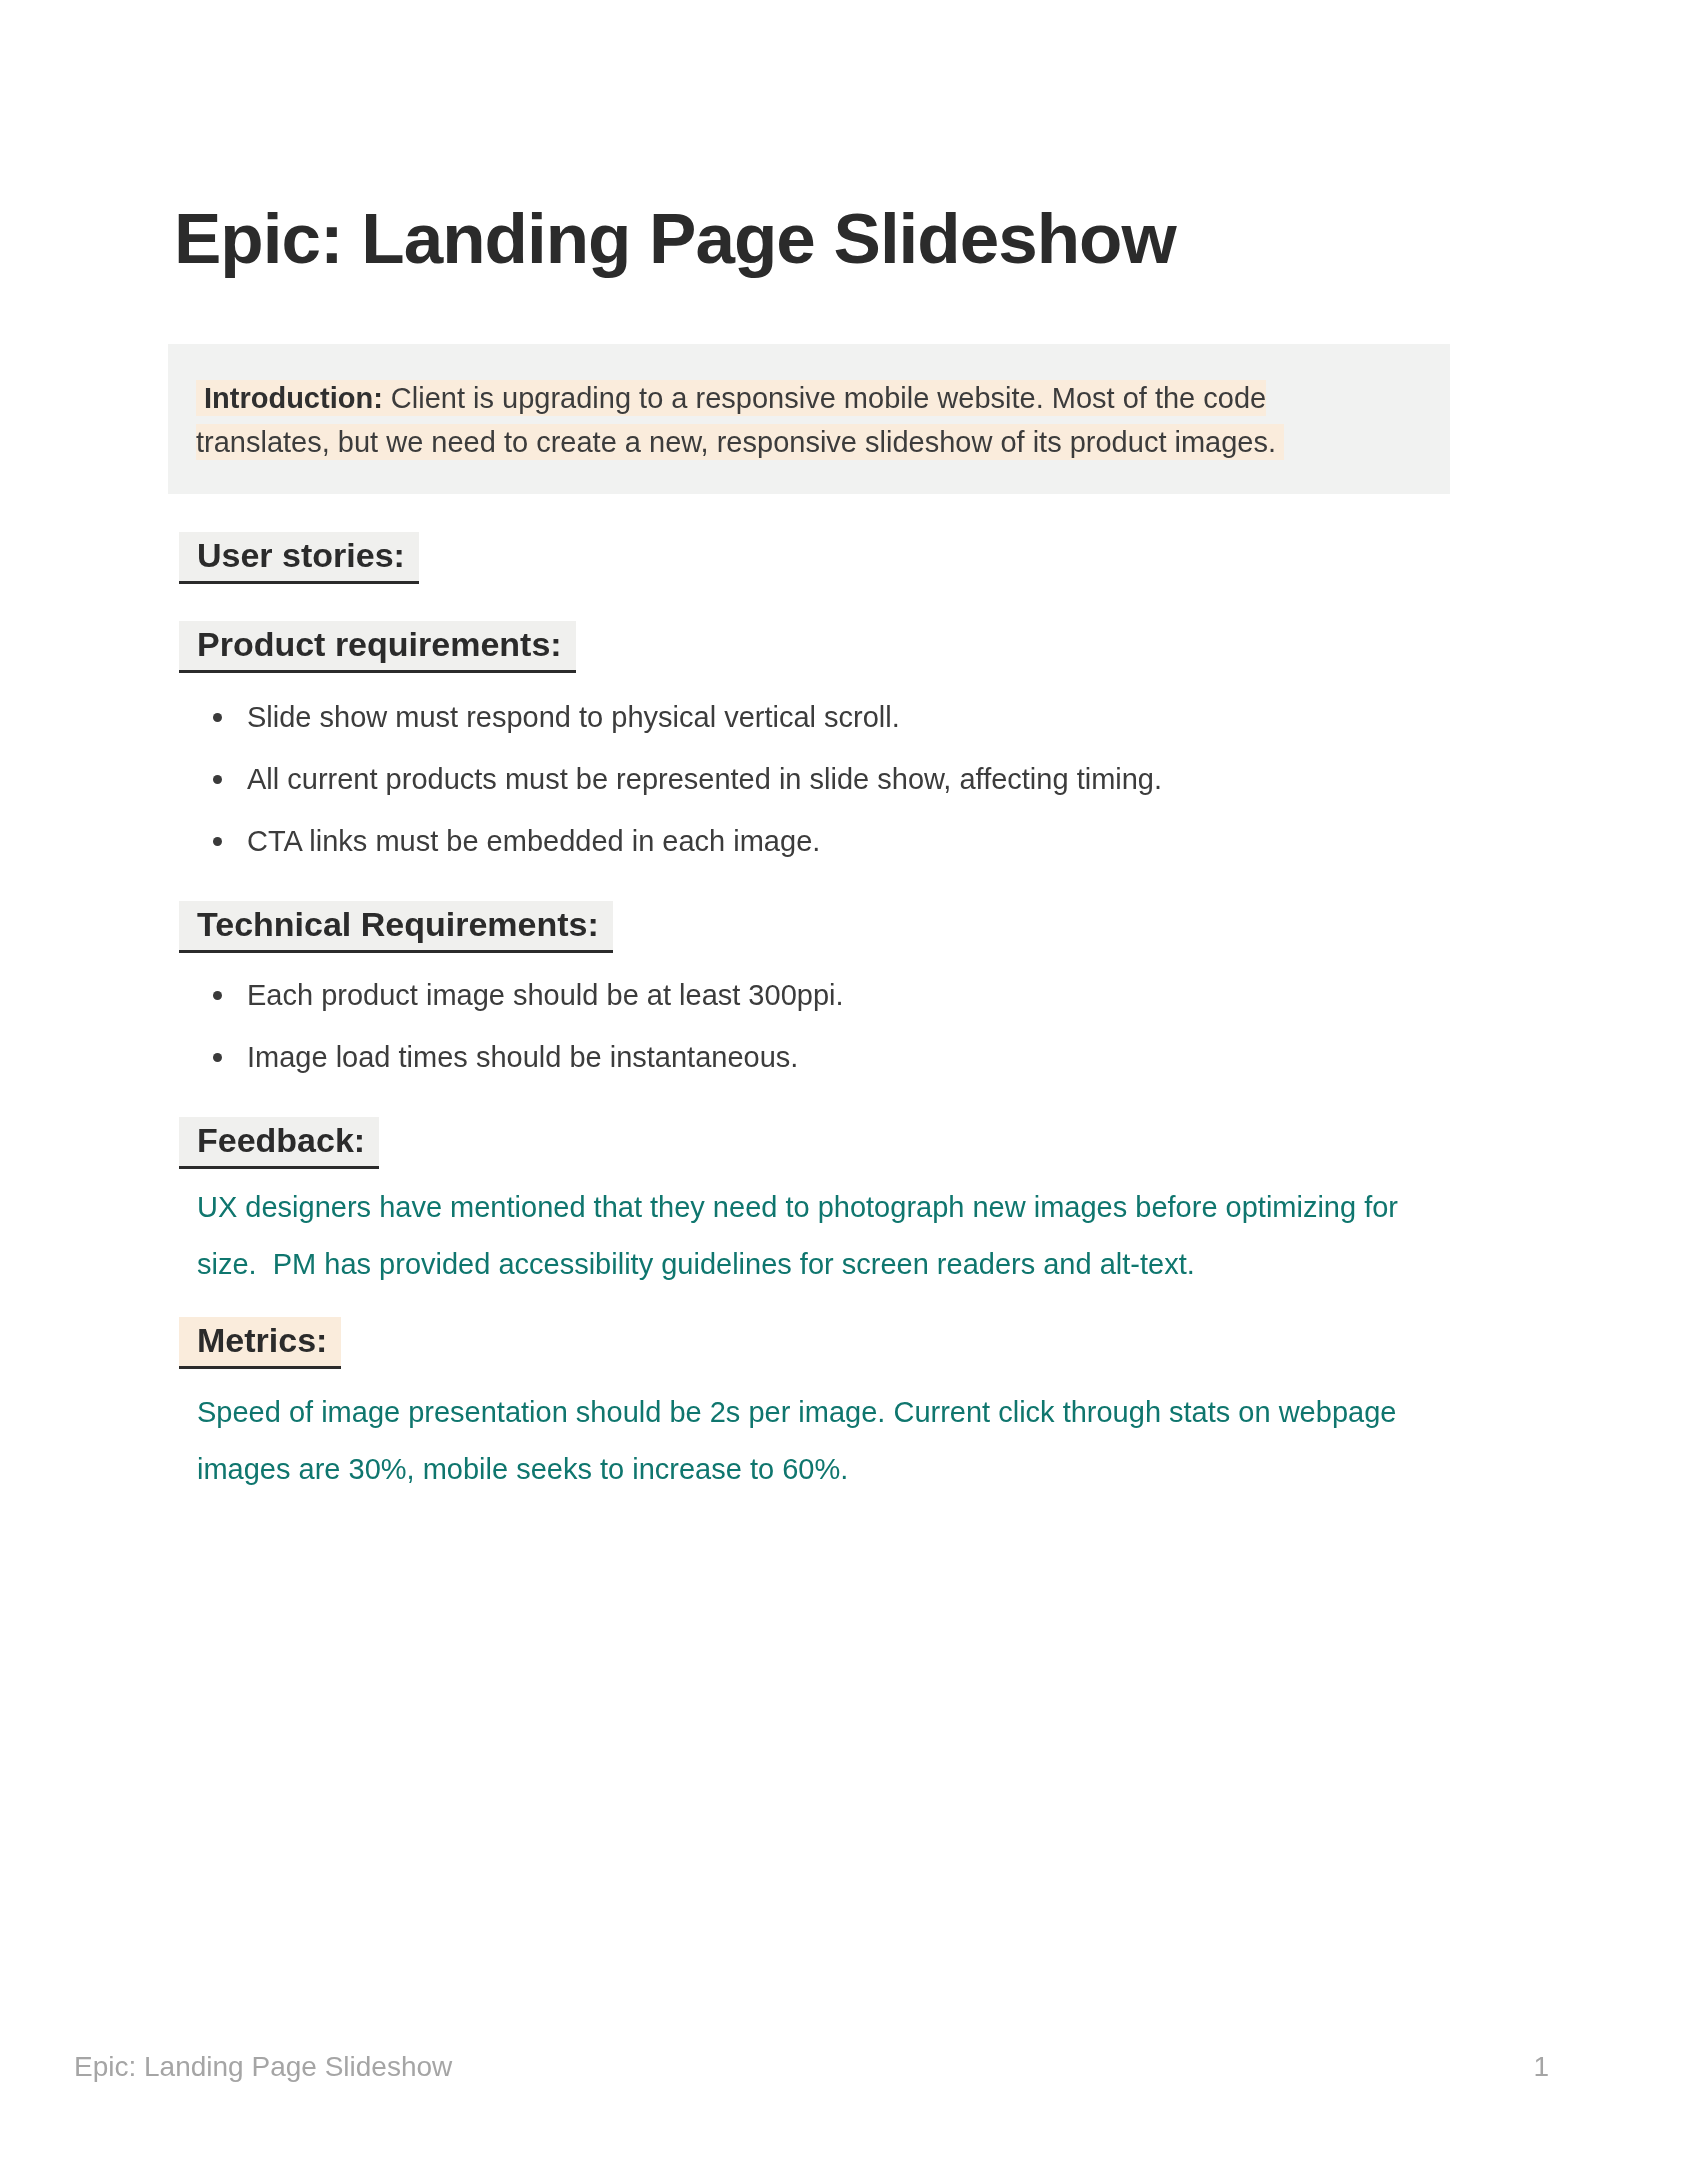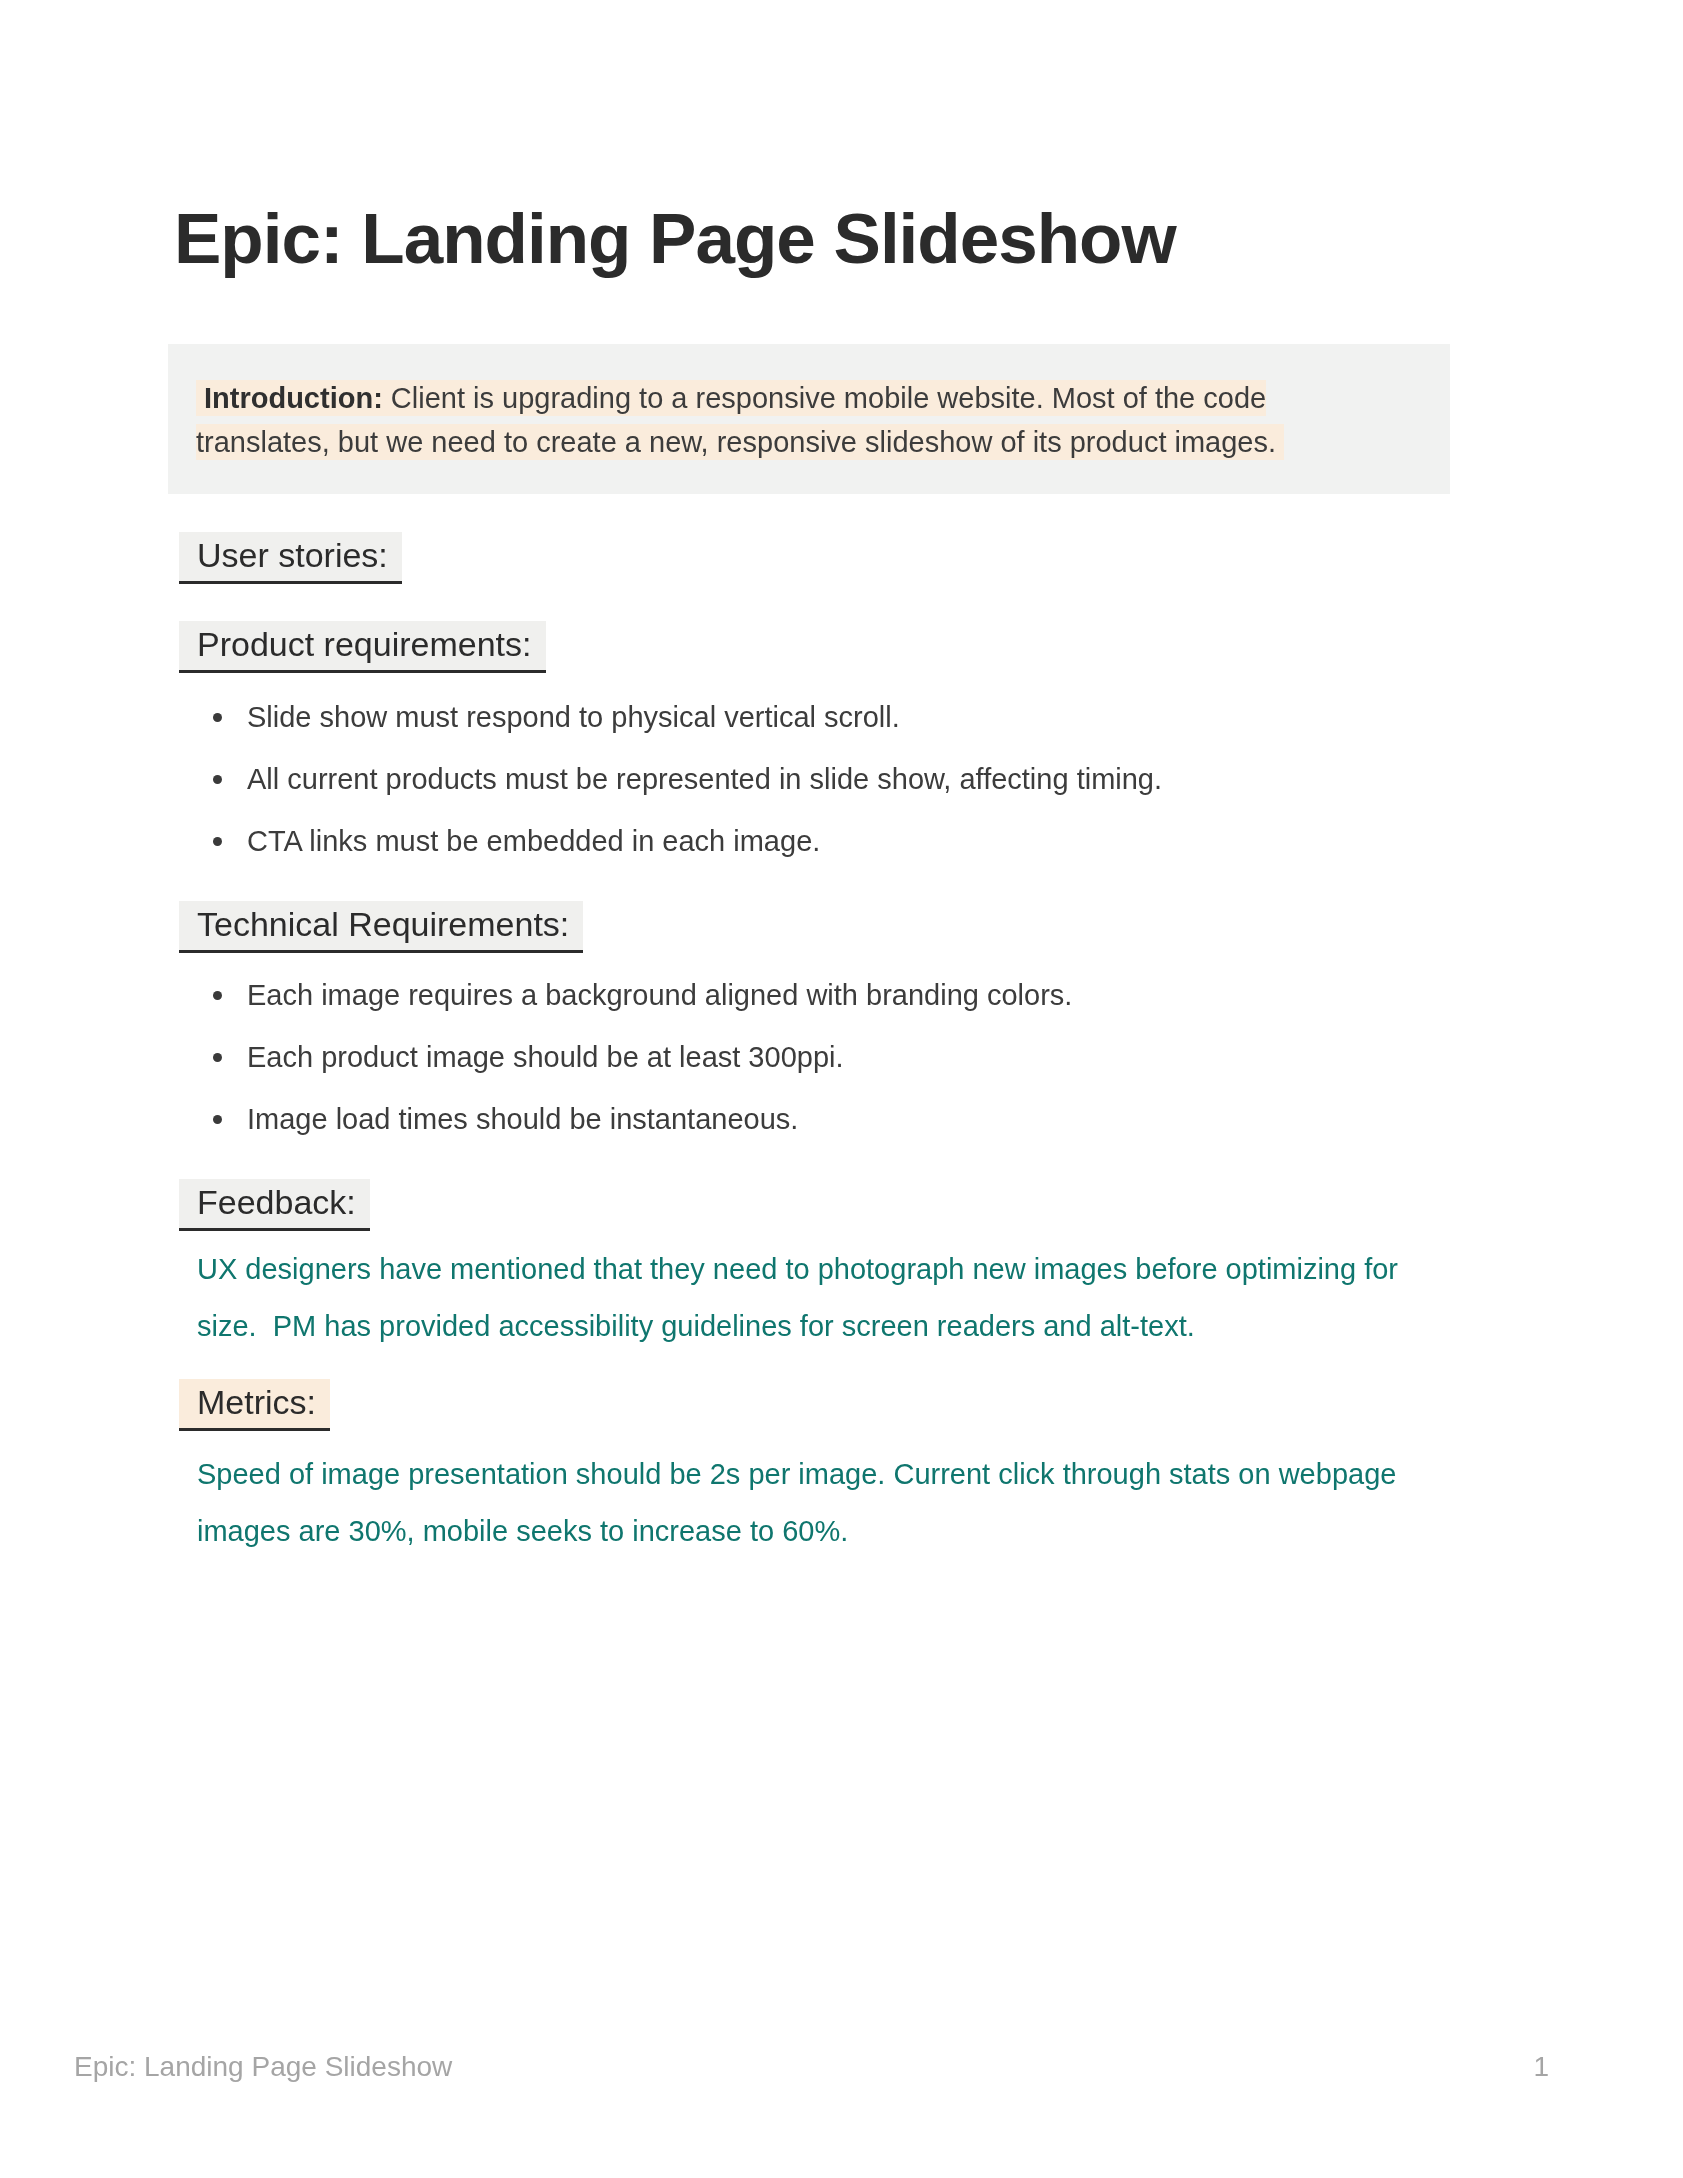--- a/index.html
+++ b/index.html
@@ -34,21 +34,21 @@
     font-size: 29px;
     line-height: 44px;
     color: #3c3c3c;
     max-width: 1148px;
   }
   .hl-cream { background: #faecdc; padding: 2px 8px; }
   .callout-text strong { color: #2f2f2f; }
 
   .section-heading {
     font-size: 34px;
-    font-weight: normal;
+    font-weight: bold;
     color: #2b2b2b;
     line-height: 44px;
     margin-left: 29px;
   }
   .section-heading .hd {
     display: inline-block;
     background: #f0f0ee;
     padding: 1px 14px 4px 18px;
     margin-left: -18px;
     border-bottom: 3px solid #2b2b2b;
@@ -130,21 +130,20 @@
     <ul class="bullets tight">
       <li>Slide show must respond to physical vertical scroll.</li>
       <li>All current products must be represented in slide show, affecting timing.</li>
       <li>CTA links must be embedded in each image.</li>
     </ul>
 
     <h2 class="section-heading mt-tr">
       <span class="hd">Technical Requirements:</span>
     </h2>
     <ul class="bullets tight2">
-      <li>Each image requires a background aligned with branding colors.</li>
       <li>Each product image should be at least 300ppi.</li>
       <li>Image load times should be instantaneous.</li>
     </ul>
 
     <h2 class="section-heading mt-fb">
       <span class="hd">Feedback:</span>
     </h2>
     <p class="para">UX designers have mentioned that they need to photograph new images before optimizing for size.&nbsp; PM has provided accessibility guidelines for screen readers and alt-text.</p>
 
     <h2 class="section-heading mt-mx">

